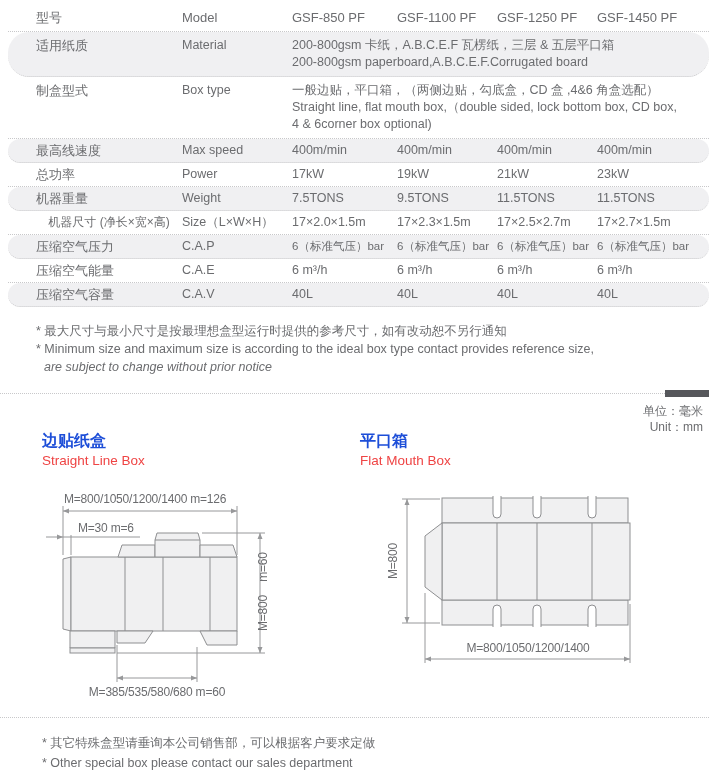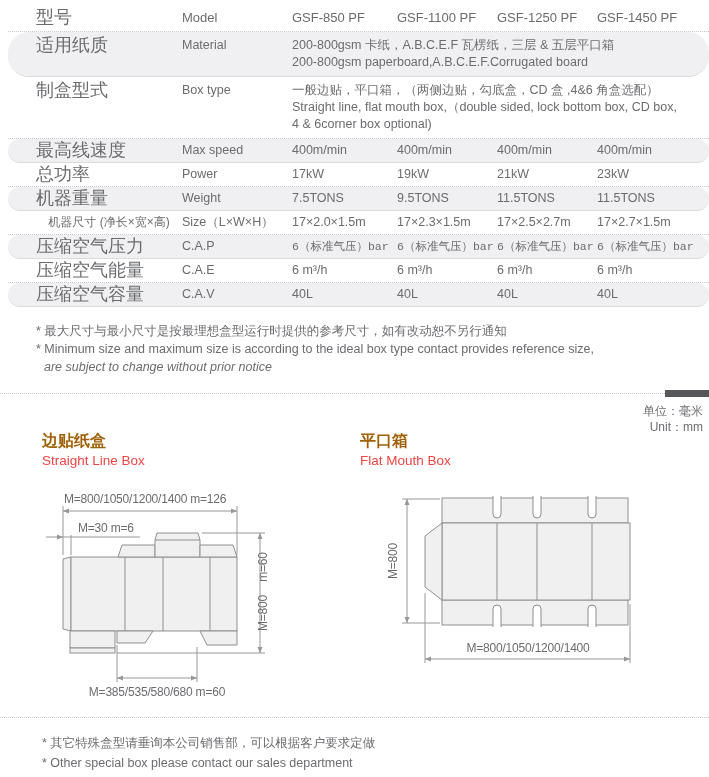--- a/index.html
+++ b/index.html
@@ -6,45 +6,45 @@
   body{width:709px;height:777px;position:relative;overflow:hidden;
        font-family:"Liberation Sans","DejaVu Sans",sans-serif;color:#6b6c6f;}
   .sheet{position:absolute;inset:0;}
 
   
   .spec{position:absolute;top:4px;left:8px;right:0;}
   .row{display:flex;align-items:flex-start;padding:3px 0 3px 28px;
        border-bottom:1px dotted #c8c8ca;font-size:12.5px;line-height:17px;}
   .row.p5{padding-top:5px;padding-bottom:5px;}
   .row.shade{background:#f0f0f2;border-radius:21px;}
-  .c1{width:146px;flex:none;font-size:18px;white-space:nowrap;}
+  .c1{width:146px;flex:none;font-size:13px;white-space:nowrap;}
   .c1.small{font-size:12px;text-align:center;}
   .c2{width:110px;flex:none;white-space:nowrap;}
   .v{width:100px;flex:none;white-space:nowrap;}
   .v.w{width:105px;}
   .row.hdr .v, .row.hdr .c2{font-size:13px;}
-  .row.tight .v{font-size:11.5px;font-family:Liberation Mono, monospace;}
+  .row.tight .v{font-size:11.5px;}
   .span-cell{flex:1;padding-right:30px;}
 
   
   .notes-top{position:absolute;left:36px;top:322px;font-size:12.5px;line-height:18px;}
   .notes-top .indent{padding-left:8px;font-style:italic;}
   .notes-bottom{position:absolute;left:42px;top:733px;font-size:12.5px;line-height:20px;}
 
   
   .sep{position:absolute;left:0;right:0;top:393px;border-top:1px dotted #c8c8ca;}
   .sep-block{position:absolute;right:0;top:-4px;width:44px;height:7px;background:#56575b;}
   .sep-bottom{position:absolute;left:0;right:0;top:717px;border-top:1px dotted #c8c8ca;}
 
   .unit{position:absolute;right:6px;top:403px;text-align:right;font-size:12px;line-height:16px;}
 
   
   .h-block{position:absolute;top:432px;}
   .h-left{left:42px;} .h-right{left:360px;}
-  .h-cn{font-size:16px;font-weight:bold;color:#a16207;line-height:18px;}
+  .h-cn{font-size:16px;font-weight:bold;color:#1d4ed8;line-height:18px;}
   .h-en{font-size:13.5px;color:#ef4444;margin-top:3px;}
 
   .svg-left{position:absolute;left:34px;top:485px;}
   .svg-right{position:absolute;left:378px;top:485px;}
   svg text{fill:#6b6c6f;font-family:"Liberation Sans","DejaVu Sans",sans-serif;font-size:12px;letter-spacing:-0.2px;}
 </style>
 </head>
 <body>
 
 <div class="sheet">

